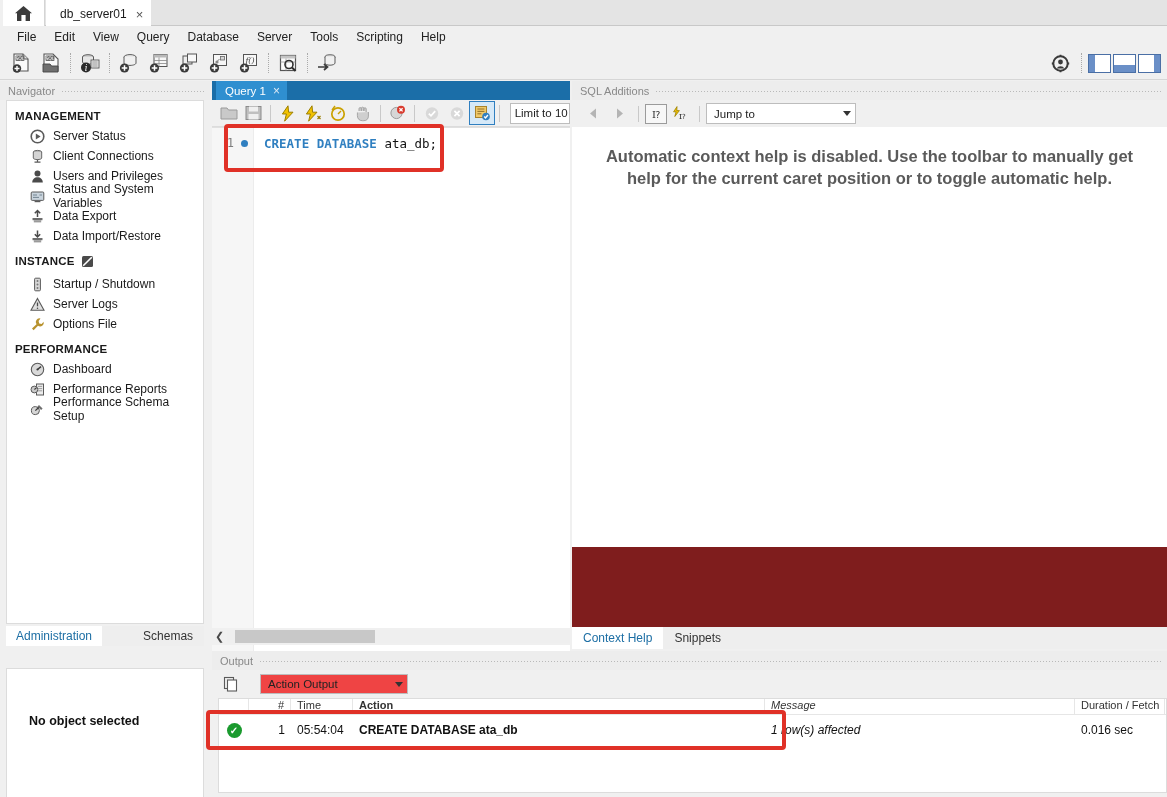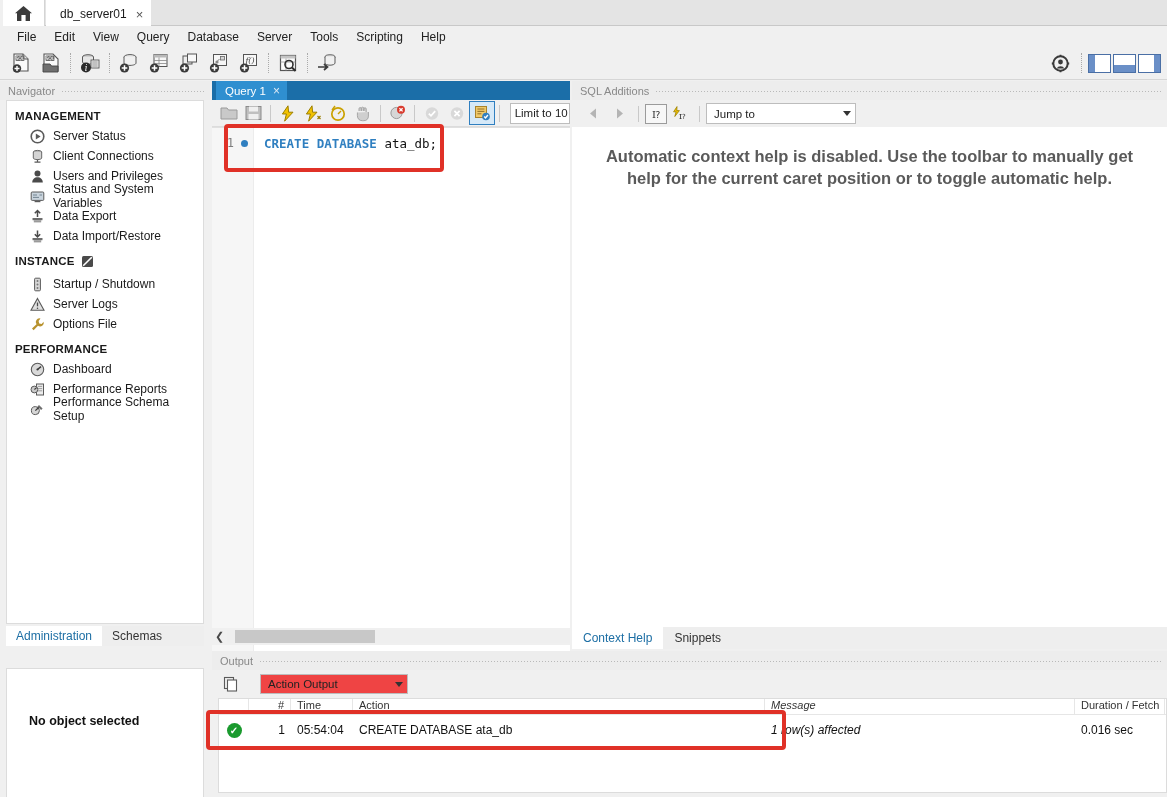--- a/index.html
+++ b/index.html
@@ -89,21 +89,21 @@
     display: flex; align-items: flex-start; gap: 6px;
   }
   .nav-item {
     display: flex; align-items: center; gap: 8px;
     padding: 2px 0 2px 22px; height: 20px; cursor: pointer; font-size: 12px; color: #1a1a1a;
   }
   .nav-item .ico { width: 16px; height: 16px; display: flex; align-items: center; justify-content: center; flex: 0 0 16px; }
 
   .nav-tabs {
     position: absolute; left: 6px; top: 545px; width: 198px; height: 20px;
-    background: #eeeeee; display: flex; align-items: stretch;
+    background: #eeeeee; display: flex; align-items: stretch; gap: 31px;
   }
   .nav-tabs .t {
     padding: 0 10px; display: flex; align-items: center; font-size: 12px;
     color: #333; cursor: pointer;
   }
   .nav-tabs .t.active { background: #ffffff; color: #1c6ea4; }
 
   .info-panel {
     position: absolute; left: 0; top: 568px; width: 210px; height: 229px;
   }
@@ -189,21 +189,21 @@
   .sa-btn { width: 26px; height: 22px; display: flex; align-items: center; justify-content: center; cursor: pointer; }
   .sa-btn.framed { border: 1px solid #9b9b9b; background: #f7f7f7; width: 22px; height: 20px; }
   .sa-sep { width: 1px; height: 16px; border-left: 1px solid #c9c9c9; margin: 0 6px; }
   .jump {
     width: 150px; height: 21px; background: #ffffff; border: 1px solid #bdbdbd;
     display: flex; align-items: center; justify-content: space-between;
     padding: 0 4px 0 7px; font-size: 11.5px; color: #222; cursor: pointer;
   }
   .jump .caret { width: 0; height: 0; border-left: 4px solid transparent; border-right: 4px solid transparent; border-top: 5px solid #333; }
   .sa-body {
-    position: absolute; left: 0; top: 46px; width: 595px; height: 500px;
+    position: absolute; left: 0; top: 46px; width: 595px; height: 420px;
     background: #ffffff;
   }
   .sa-msg {
     padding: 18px 22px 0 22px; text-align: center;
     font-size: 16.5px; font-weight: bold; color: #5a5a5a; line-height: 1.35;
   }
   .sa-tabs {
     position: absolute; left: 0; top: 546px; width: 595px; height: 22px;
     background: #eeeeee; display: flex; align-items: stretch;
   }
@@ -234,21 +234,21 @@
   .og-head {
     display: flex; height: 16px; font-size: 11px; color: #333; background: #ffffff;
     border-bottom: 1px solid #e6e6e6;
   }
   .og-head .c { border-right: 1px solid #e6e6e6; padding-left: 6px; display: flex; align-items: flex-start; overflow: hidden; }
   .og-row { display: flex; height: 30px; align-items: center; font-size: 12px; color: #111; }
   .og-row .c { padding-left: 6px; display: flex; align-items: center; overflow: hidden; white-space: nowrap; }
   .c-status { width: 30px; justify-content: center; padding-left: 0 !important; }
   .c-num { width: 42px; justify-content: flex-end; padding-right: 6px; }
   .c-time { width: 62px; }
-  .c-action { width: 412px; }
+  .c-action { width: 412px; font-weight: bold; }
   .c-msg { width: 310px; font-style: italic; }
   .c-dur { width: 90px; }
   .ok-dot {
     width: 15px; height: 15px; border-radius: 50%; background: #1a9a2e;
     display: flex; align-items: center; justify-content: center;
     color: #ffffff; font-size: 10px; font-weight: bold;
   }
 
   
   .annot {

